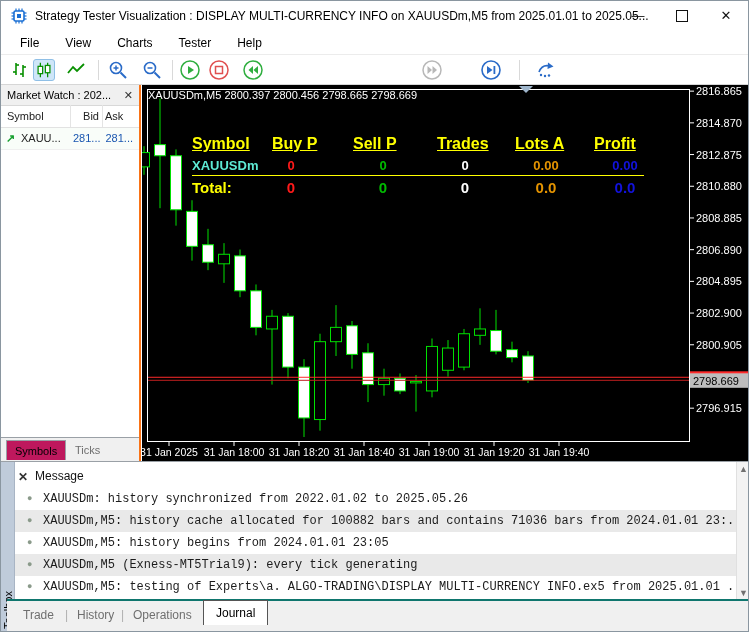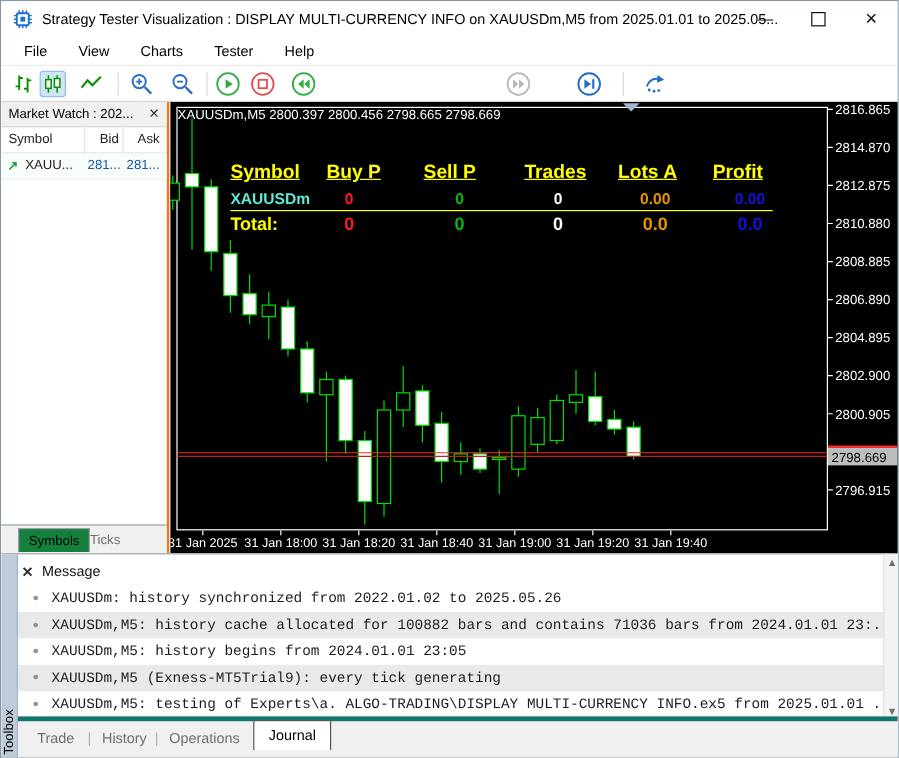--- a/index.html
+++ b/index.html
@@ -29,31 +29,31 @@
   .datefield .arr{position:absolute;right:5px;top:7px;font-size:8px;color:#444;}
   
   .main{position:absolute;left:0;top:84px;width:749px;height:376px;}
   
   .mwatch{position:absolute;left:0;top:0;width:140px;height:376px;background:#fff;border-right:2px solid #f97316;box-sizing:border-box;}
   .mw-title{position:relative;height:20px;background:#f0f0f0;border-bottom:1px solid #d8d8d8;font-size:11px;color:#000;line-height:20px;padding-left:6px;}
   .mw-close{position:absolute;right:6px;top:0;font-size:11px;color:#333;line-height:20px;}
   .mw-head{position:relative;height:21px;border-bottom:1px solid #e2e2e2;font-size:11px;color:#222;}
   .mw-head .c1{position:absolute;left:6px;top:4px;}
   .mw-head .c2{position:absolute;left:72px;width:26px;top:4px;text-align:right;}
-  .mw-head .c3{position:absolute;left:104px;width:28px;top:4px;text-align:right;}
+  .mw-head .c3{position:absolute;left:104px;width:28px;top:4px;}
   .mw-vsep1,.mw-vsep2{position:absolute;top:0;width:1px;height:42px;background:#e4e4e4;}
   .mw-vsep1{left:69px}.mw-vsep2{left:101px}
   .mw-row{position:relative;height:21px;font-size:11px;background:#f9fdf9;border-bottom:1px solid #f0f0f0;}
   .mw-row .dir{position:absolute;left:5px;top:4px;color:#18a030;font-weight:bold;}
   .mw-row .sym{position:absolute;left:20px;top:4px;color:#222;}
   .mw-row .bid{position:absolute;left:72px;width:26px;top:4px;text-align:right;color:#1a56b0;}
   .mw-row .ask{position:absolute;left:104px;width:28px;top:4px;text-align:right;color:#1a56b0;}
   .mw-tabs{position:absolute;left:0;bottom:0;width:100%;height:23px;background:#f0f0f0;border-top:1px solid #9aa0a6;}
   .mw-tab{position:absolute;top:2px;height:20px;line-height:20px;font-size:11px;padding:0 8px;}
-  .mw-tab.active{left:14px;background:#15803d;border:1px solid #9aa0a6;border-bottom:none;color:#000;box-sizing:border-box;}
+  .mw-tab.active{left:5px;background:#be185d;border:1px solid #9aa0a6;border-bottom:none;color:#000;box-sizing:border-box;}
   .mw-tab.idle{left:66px;color:#6f6f6f;}
   
   .chart{position:absolute;left:141px;top:0;width:608px;height:376px;background:#000;}
   .info-panel{position:absolute;left:46px;top:50px;width:470px;height:96px;font-family:"Liberation Sans",sans-serif;}
   .ip-h{position:absolute;top:0;font-size:16px;font-weight:bold;color:#ffff00;text-decoration:underline;white-space:nowrap;}
   .ip-r{position:absolute;top:23px;font-size:13px;font-weight:bold;white-space:nowrap;text-align:center;}
   .ip-t{position:absolute;top:44px;font-size:15px;font-weight:bold;white-space:nowrap;text-align:center;}
   .ip-line{position:absolute;top:40px;left:4px;width:452px;height:1px;background:#ffff00;}
   
   .journal{position:absolute;left:0;top:460px;width:749px;height:172px;background:#fff;border-top:1px solid #9aa0a6;box-sizing:border-box;}
@@ -62,21 +62,21 @@
   .j-close{position:absolute;left:17px;top:8px;font-size:12px;font-weight:bold;color:#333;}
   .j-header{position:absolute;left:34px;top:7px;font-size:12px;color:#111;}
   .j-rows{position:absolute;left:14px;top:26px;width:721px;height:110px;overflow:hidden;}
   .j-row{position:relative;height:22px;line-height:22px;white-space:nowrap;overflow:hidden;
          font-family:"Liberation Mono","DejaVu Sans Mono",monospace;font-size:12px;color:#1c1c1c;padding-left:28px;}
   .j-row.alt{background:#e9e9e9;}
   .j-bullet{position:absolute;left:12px;top:0;color:#8a9a8a;font-size:9px;}
   .j-scroll{position:absolute;right:0;top:0;width:14px;height:138px;background:#f3f3f3;border-left:1px solid #e0e0e0;box-sizing:border-box;}
   .j-up{position:absolute;top:2px;left:2px;font-size:9px;color:#707070;}
   .j-dn{position:absolute;bottom:2px;left:2px;font-size:9px;color:#707070;}
-  .j-tabs{position:absolute;left:14px;right:0;bottom:0;height:32px;background:#f0f0f0;border-top:4px solid #0f766e;}
+  .j-tabs{position:absolute;left:6px;right:0;bottom:0;height:32px;background:#f0f0f0;border-top:2px solid #0f766e;}
   .j-tab{position:absolute;top:7px;font-size:12px;color:#6f6f6f;}
   .j-tabsep{position:absolute;top:7px;font-size:12px;color:#b0b0b0;}
   .j-tab.active{top:-1px;height:25px;line-height:25px;background:#fff;border:1px solid #555;border-bottom:none;color:#000;padding:0 12px;box-sizing:border-box;}
   svg text{font-family:"Liberation Sans",sans-serif;}
 </style>
 </head>
 <body>
 
 <div class="win">
 

